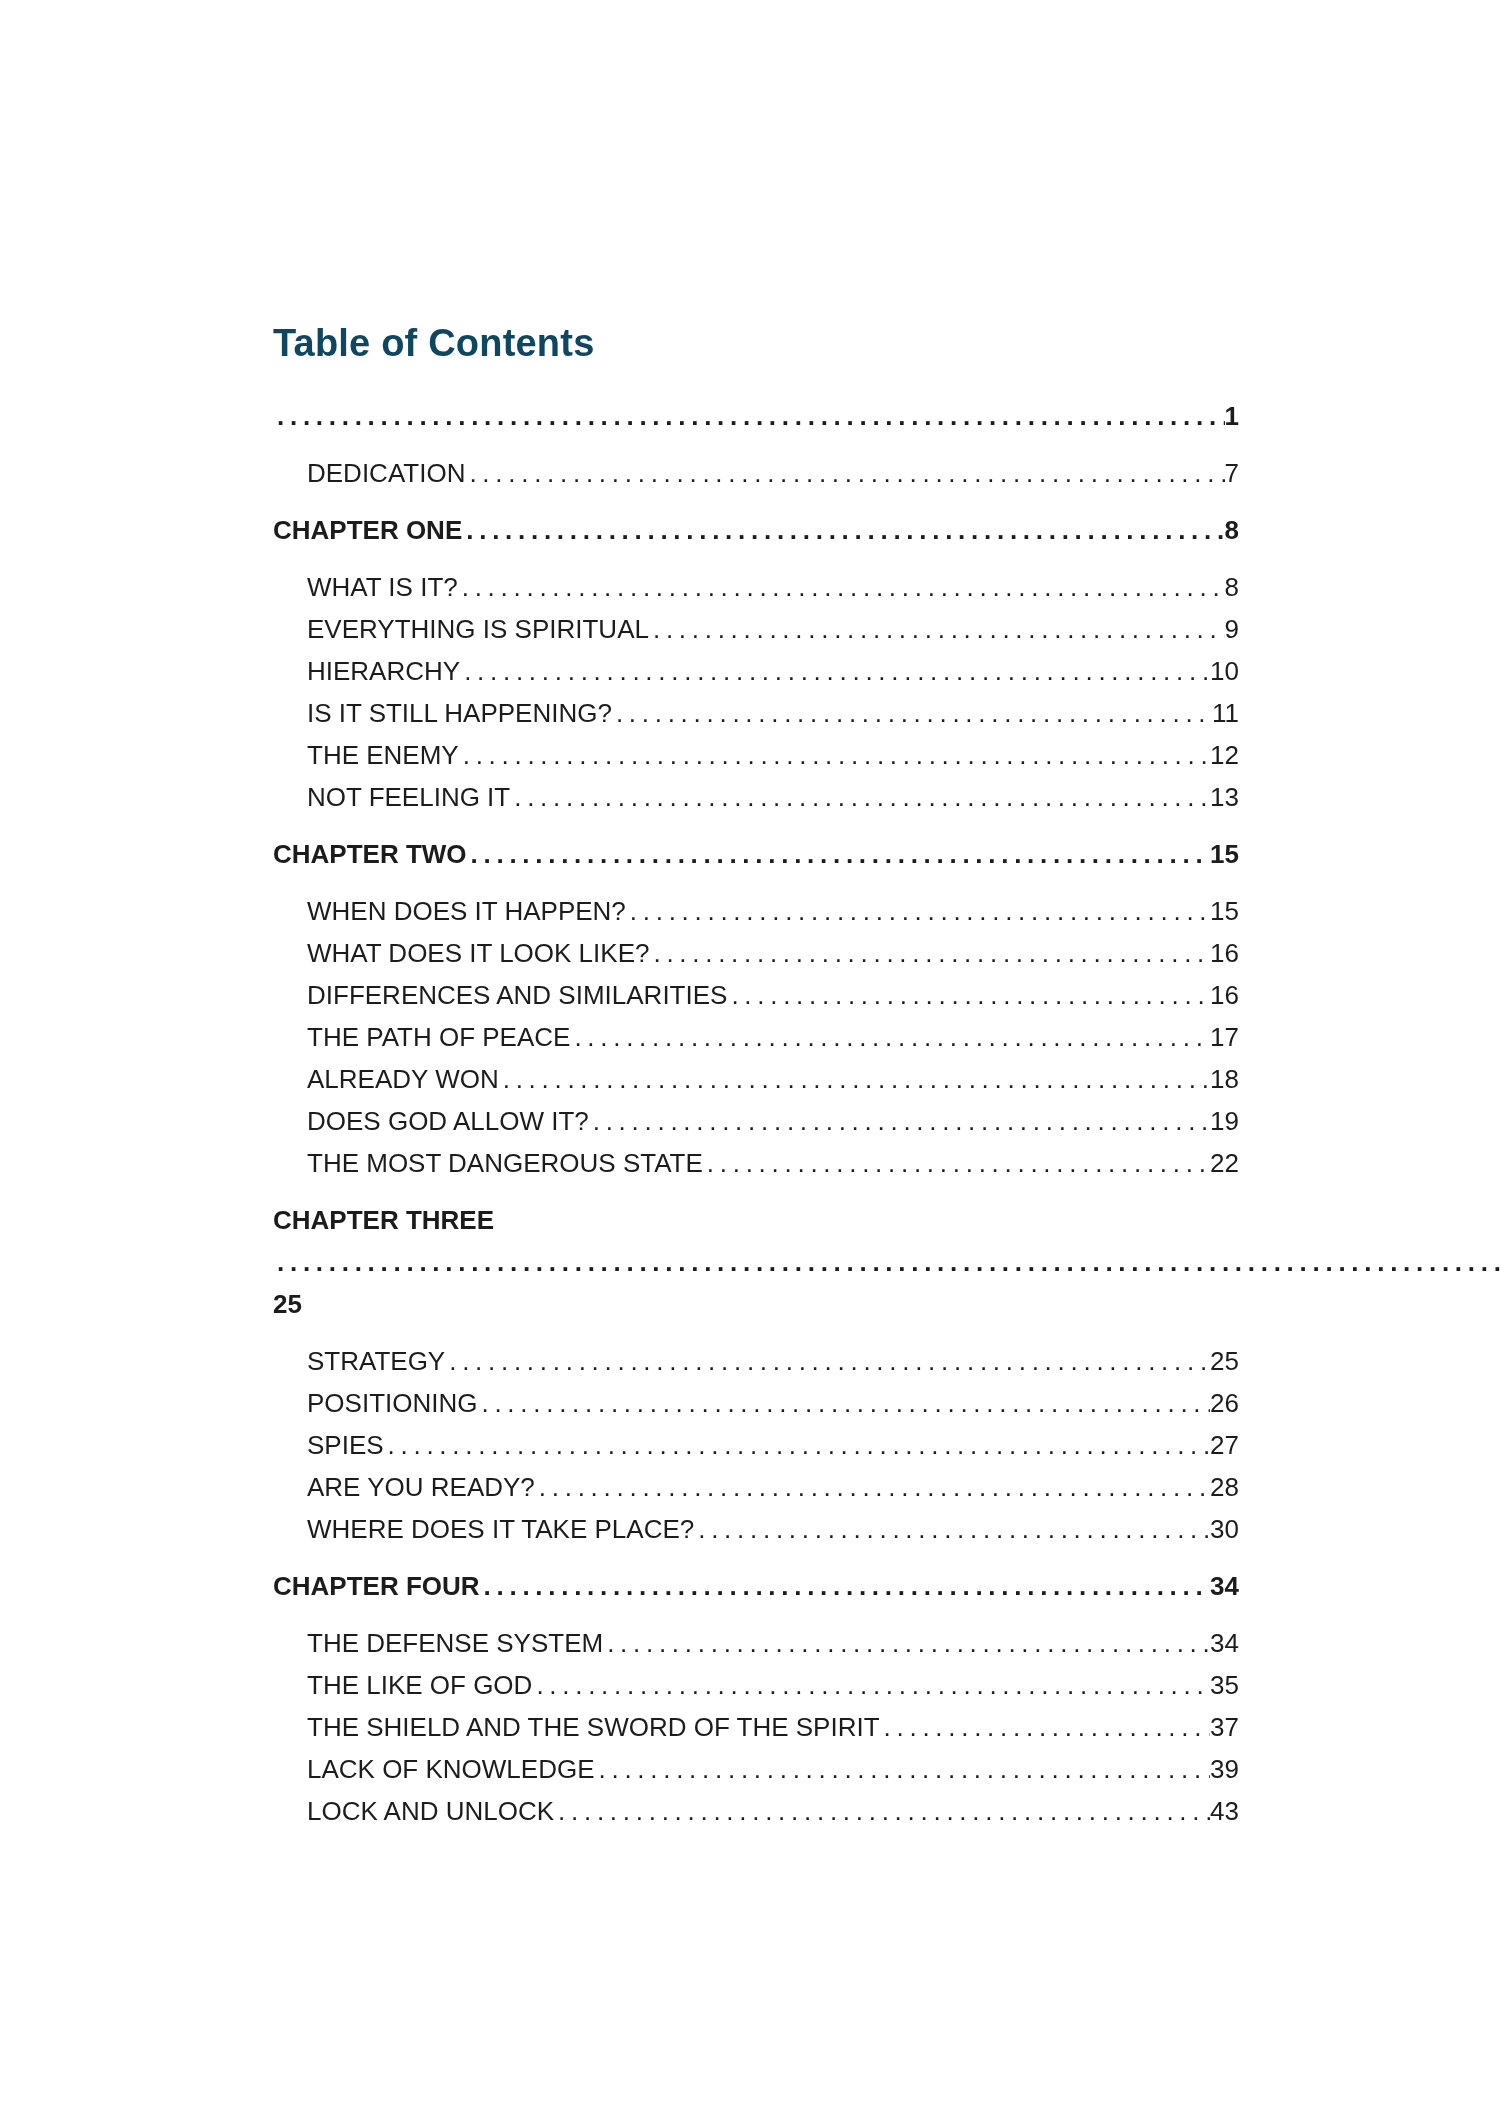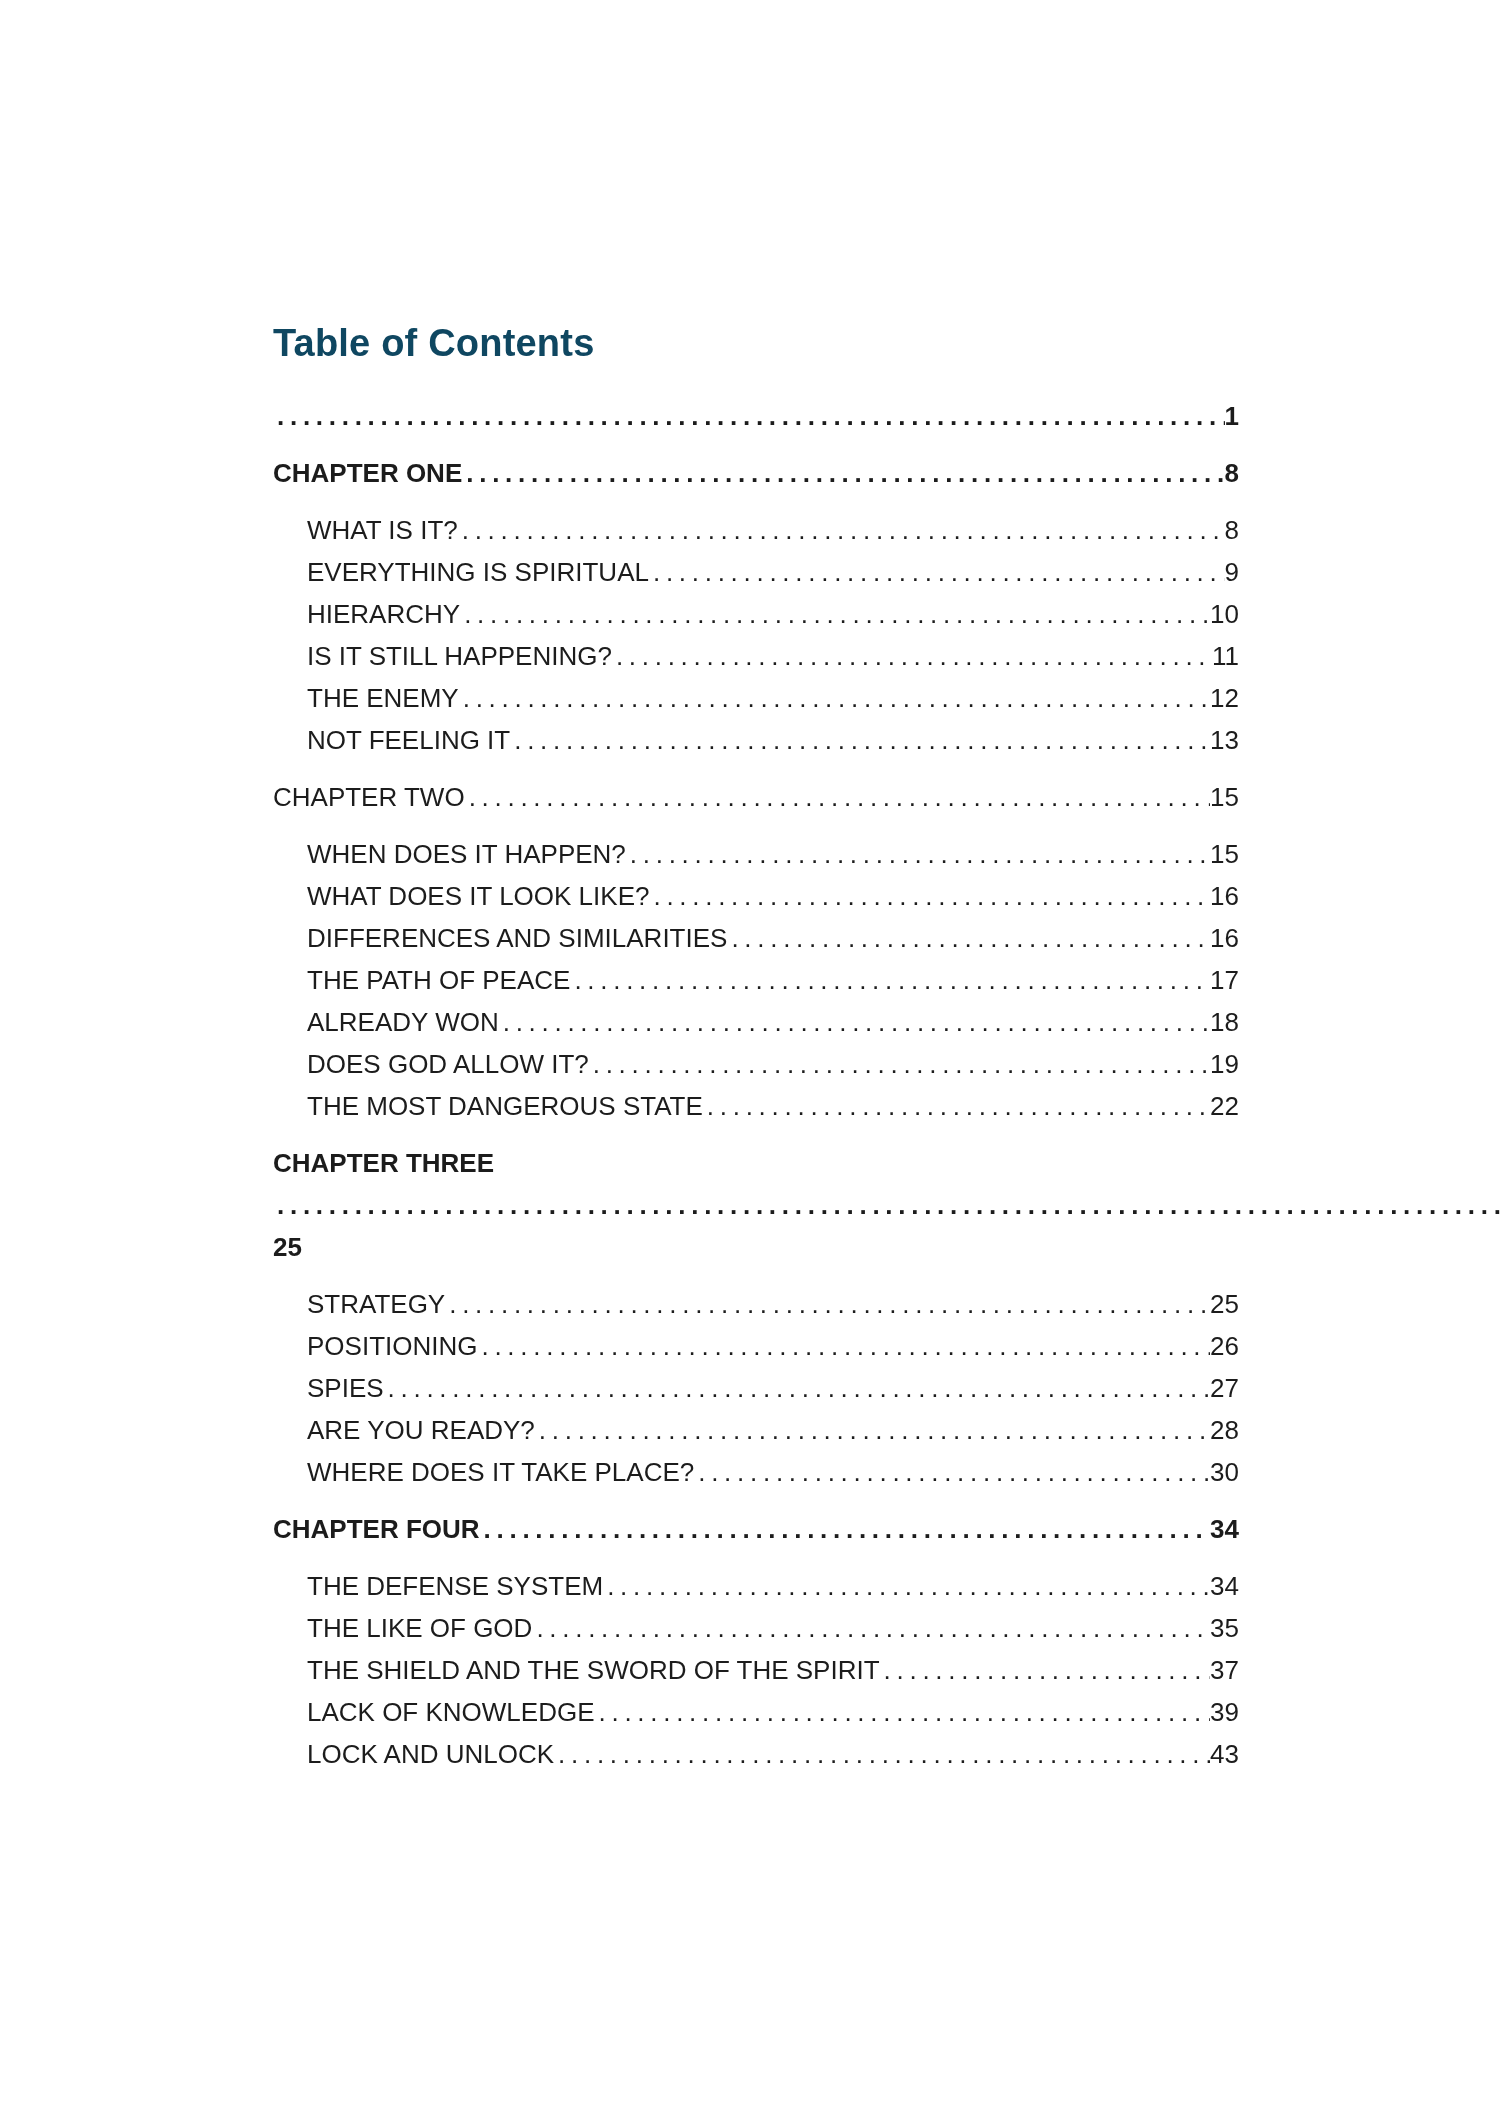--- a/index.html
+++ b/index.html
@@ -65,20 +65,25 @@
 
 <div class="page">
   <div class="content">
     <h1 class="doc-title" style="color: rgb(15, 71, 97);">Table of Contents</h1>
     <div class="toc">
         <div class="toc-row level0" style="font-weight: 700;">
     <span class="toc-label"></span>
     <span class="leader"></span>
     <span class="toc-page">1</span>
   </div>
+        <div class="toc-row level1">
+    <span class="toc-label">DEDICATION</span>
+    <span class="leader"></span>
+    <span class="toc-page">7</span>
+  </div>
         <div class="toc-row level0" style="font-weight: 700;">
     <span class="toc-label">CHAPTER ONE</span>
     <span class="leader"></span>
     <span class="toc-page">8</span>
   </div>
         <div class="toc-row level1">
     <span class="toc-label">WHAT IS IT?</span>
     <span class="leader"></span>
     <span class="toc-page">8</span>
   </div>
@@ -100,21 +105,21 @@
         <div class="toc-row level1">
     <span class="toc-label">THE ENEMY</span>
     <span class="leader"></span>
     <span class="toc-page">12</span>
   </div>
         <div class="toc-row level1">
     <span class="toc-label">NOT FEELING IT</span>
     <span class="leader"></span>
     <span class="toc-page">13</span>
   </div>
-        <div class="toc-row level0" style="font-weight: 400;">
+        <div class="toc-row level0" style="font-weight: 700;">
     <span class="toc-label">CHAPTER TWO</span>
     <span class="leader"></span>
     <span class="toc-page">15</span>
   </div>
         <div class="toc-row level1">
     <span class="toc-label">WHEN DOES IT HAPPEN?</span>
     <span class="leader"></span>
     <span class="toc-page">15</span>
   </div>
         <div class="toc-row level1">

